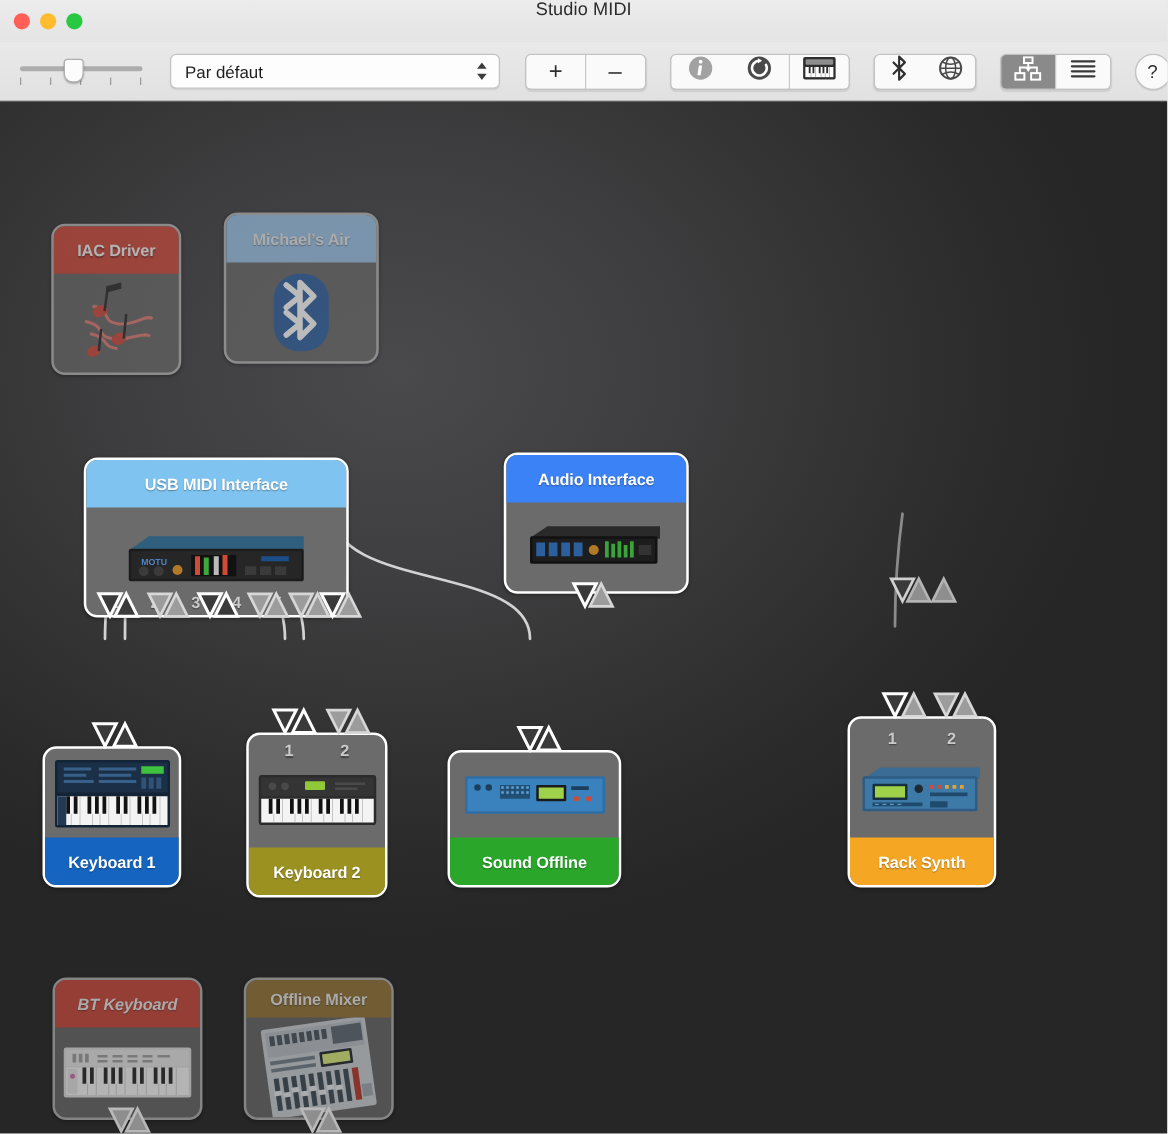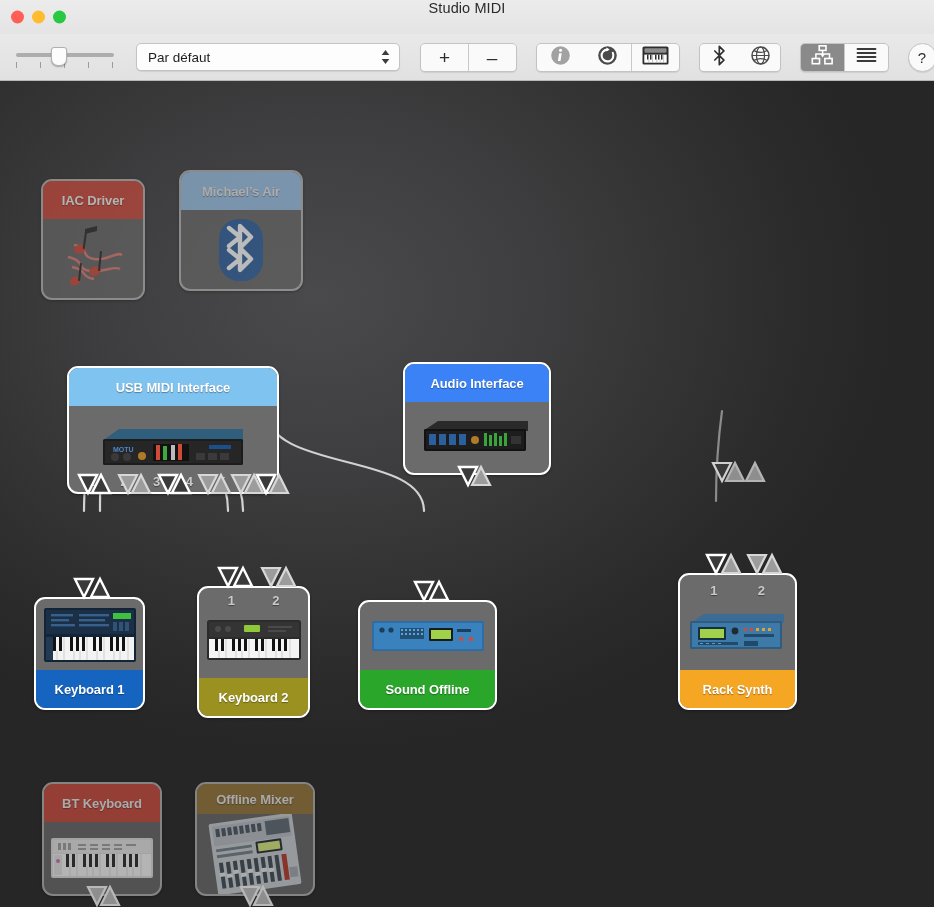--- a/index.html
+++ b/index.html
@@ -641,21 +641,21 @@
             <rect x="12" y="32" width="3" height="1"></rect>
               <rect x="18" y="32" width="3" height="1"></rect>
             <rect x="24" y="32" width="3" height="1"></rect>
               <rect x="30" y="32" width="3" height="1"></rect>
           </g>
         </svg>
       </div>
       <div class="dev-bar" style="background:#f5a623;">Rack Synth</div>
     </div>
 
-    <div class="device offline" style="left:42px; top:701px; width:120px; height:114px; display:flex; flex-direction:column;">
+    <div class="device offline" style="left:42px; top:701px; width:120px; height:114px; display:flex; flex-direction:column;font-style:italic;">
       <div class="dev-bar" style="background:#c0483c; color:#dedede;">BT Keyboard</div>
       <div class="dev-body">
         <svg width="104" height="42" viewBox="0 0 104 42">
           <rect x="1" y="1" width="102" height="40" rx="2" fill="#d4d4d4"></rect>
           <rect x="3" y="3" width="98" height="13" fill="#dcdcdc"></rect>
           <g fill="#9a9a9a">
             <rect x="8" y="6" width="3" height="7"></rect>
               <rect x="13" y="6" width="3" height="7"></rect>
             <rect x="18" y="6" width="3" height="7"></rect>
             <rect x="28" y="7" width="8" height="2"></rect>

